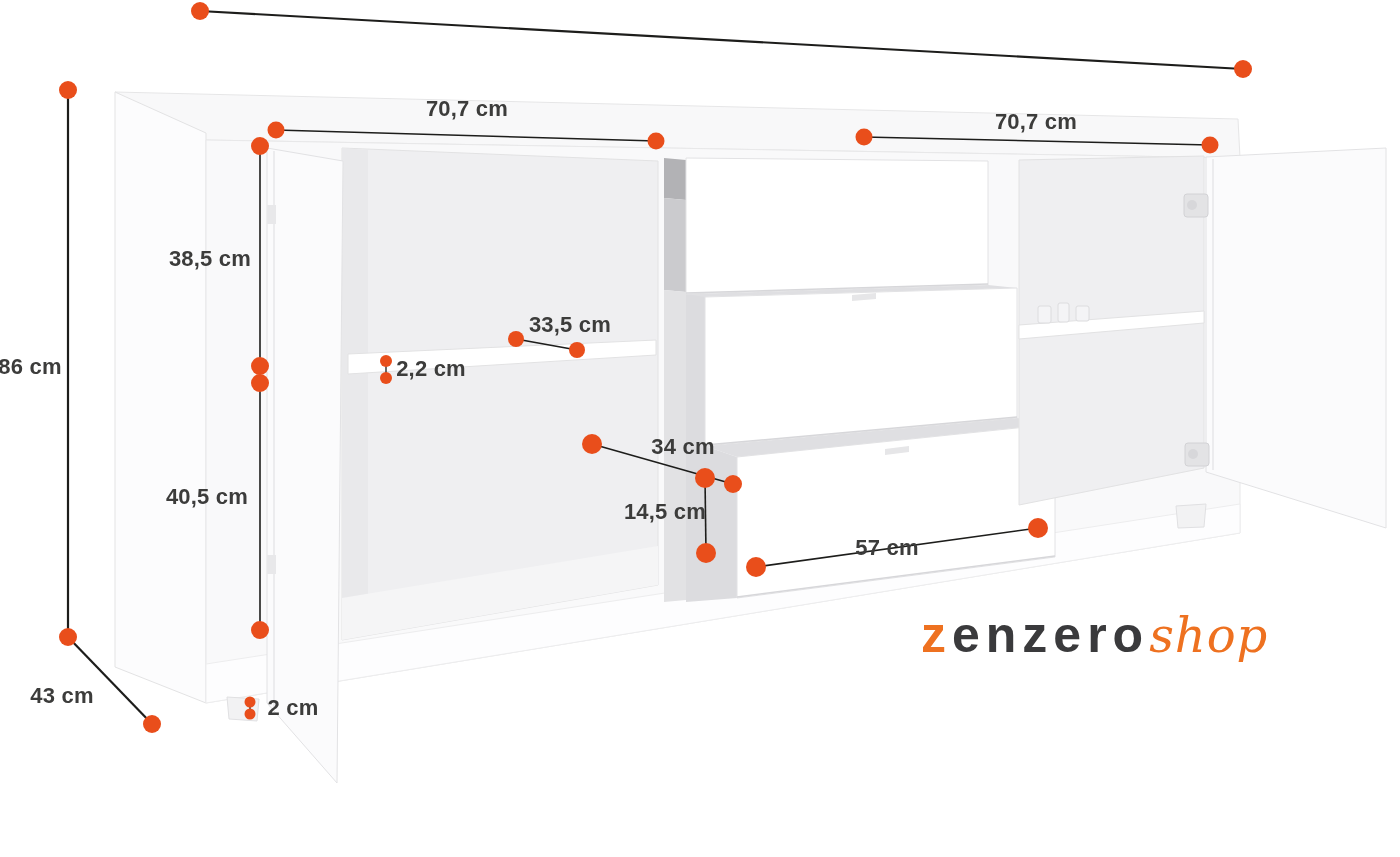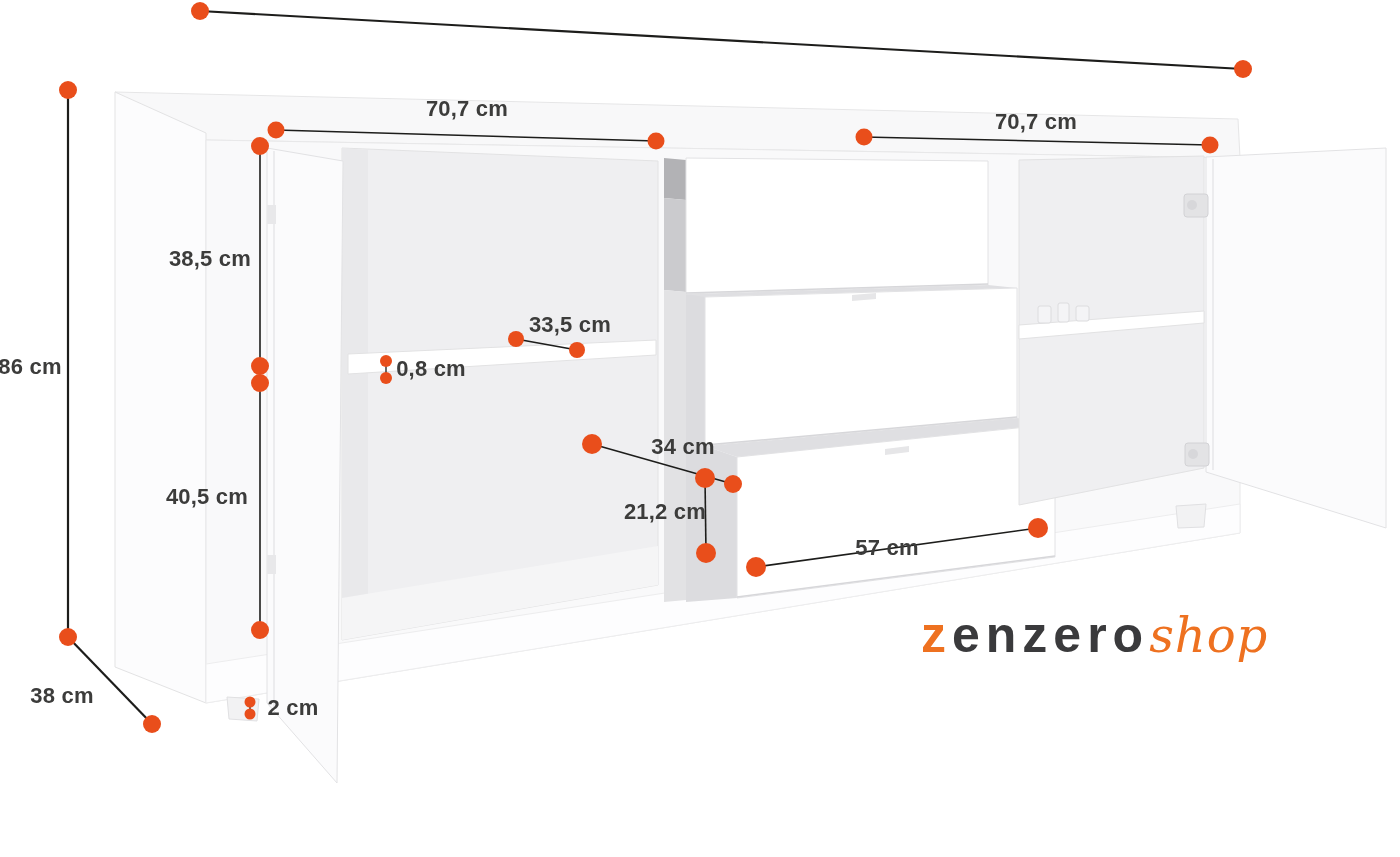--- a/index.html
+++ b/index.html
@@ -159,27 +159,27 @@
       <circle class="dot" cx="733" cy="484" r="9"></circle>
       <circle class="dot" cx="706" cy="553" r="10"></circle>
       <circle class="dot" cx="756" cy="567" r="10"></circle>
       <circle class="dot" cx="1038" cy="528" r="10"></circle>
     </g>
   </svg>
 
   <div class="mlabel" style="left:467px;top:109px">70,7 cm</div>
   <div class="mlabel" style="left:1036px;top:122px">70,7 cm</div>
   <div class="mlabel" style="left:30px;top:367px">86 cm</div>
-  <div class="mlabel" style="left:62px;top:696px">38 cm</div>
+  <div class="mlabel" style="left:62px;top:696px">43 cm</div>
   <div class="mlabel" style="left:210px;top:259px">38,5 cm</div>
   <div class="mlabel" style="left:207px;top:497px">40,5 cm</div>
   <div class="mlabel" style="left:293px;top:708px">2 cm</div>
-  <div class="mlabel" style="left:431px;top:369px">0,8 cm</div>
+  <div class="mlabel" style="left:431px;top:369px">2,2 cm</div>
   <div class="mlabel" style="left:570px;top:325px">33,5 cm</div>
   <div class="mlabel" style="left:683px;top:447px">34 cm</div>
-  <div class="mlabel" style="left:665px;top:512px">21,2 cm</div>
+  <div class="mlabel" style="left:665px;top:512px">14,5 cm</div>
   <div class="mlabel" style="left:887px;top:548px">57 cm</div>
 
   <div class="logo">
     <div class="logo-main"><span class="logo-z">z</span><span>enzero</span><span class="logo-shop">shop</span></div>
   </div>
 
 </div>
 
 </body></html>

